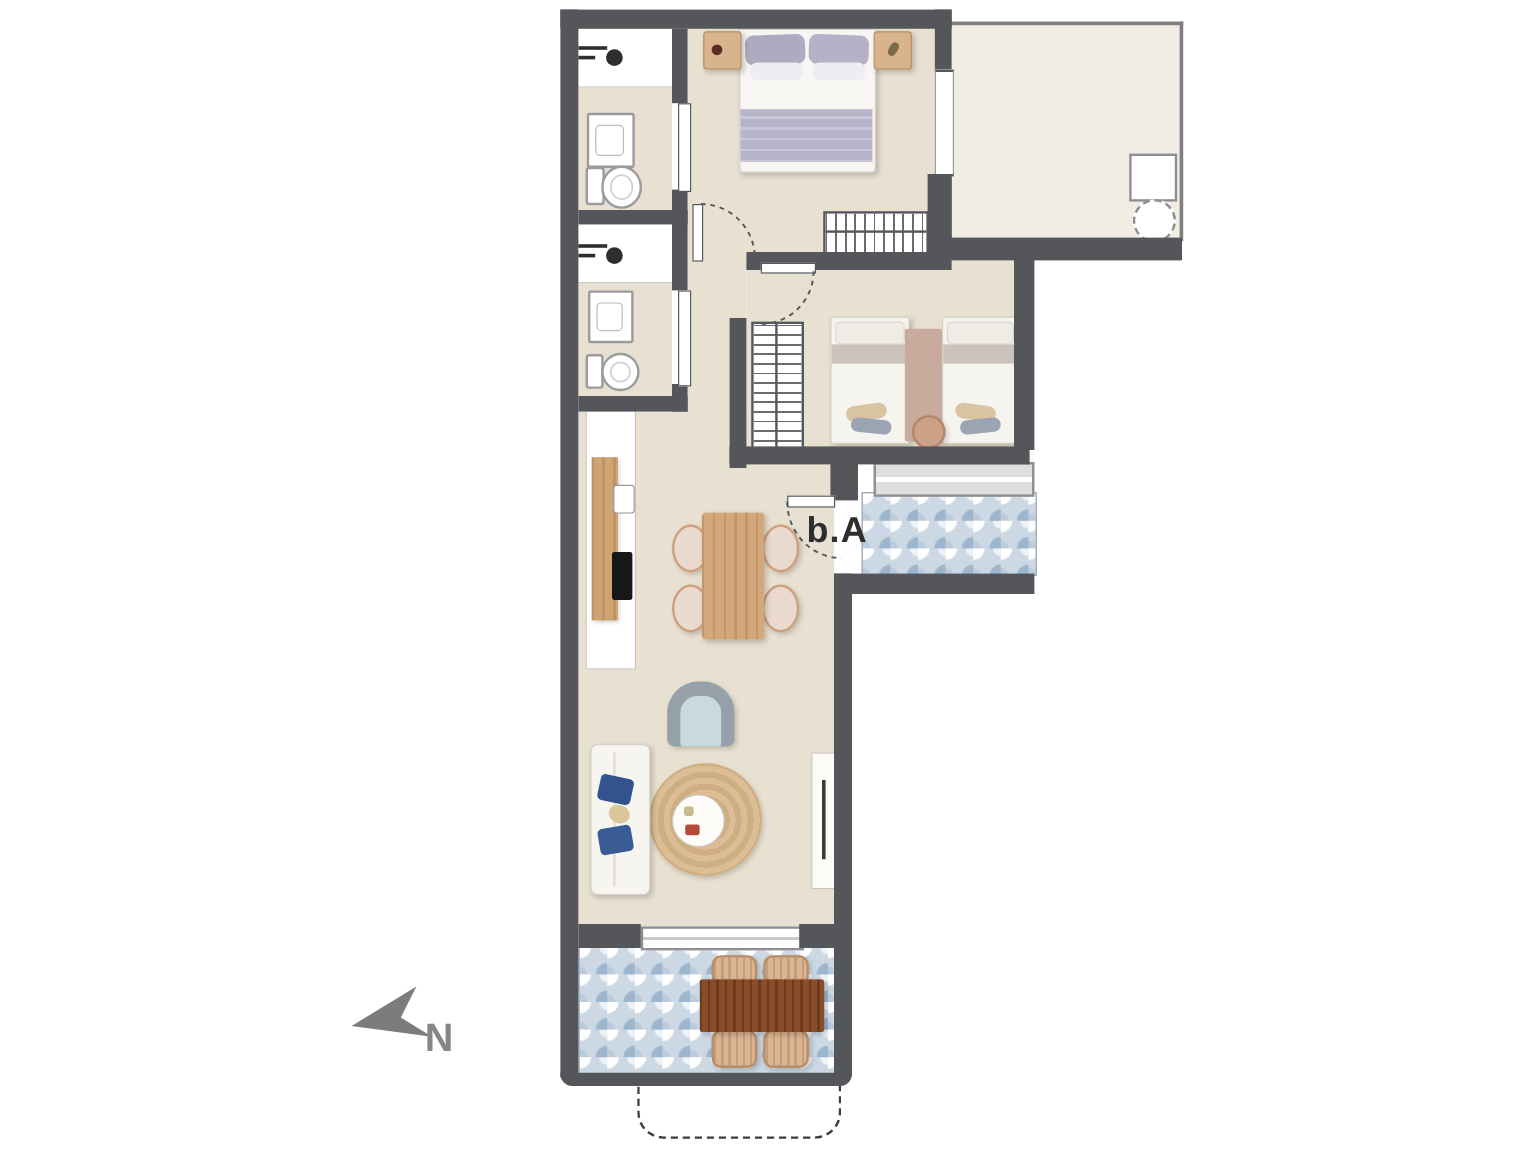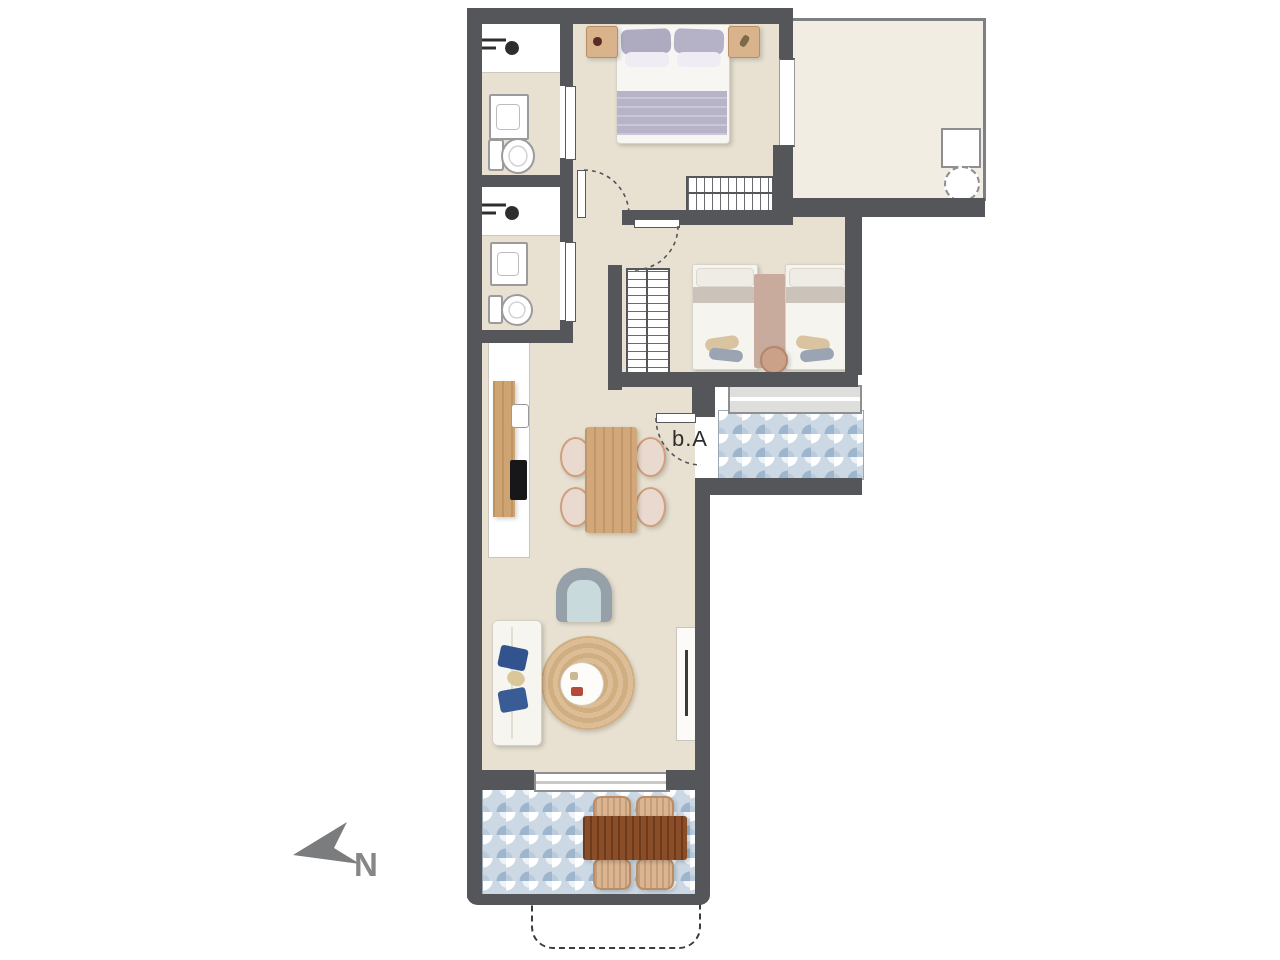--- a/index.html
+++ b/index.html
@@ -30,21 +30,21 @@
   .wardrobe{background:#ffffff;border:2px solid #56575b;
         background-image:repeating-linear-gradient(90deg,#6a6b70 0 1.5px,rgba(0,0,0,0) 1.5px 8px);}
   .wardrobe-h{background:#ffffff;border:2px solid #56575b;
         background-image:repeating-linear-gradient(0deg,#6a6b70 0 1.5px,rgba(0,0,0,0) 1.5px 8px);}
   .rug-round{border-radius:50%;
         background:repeating-radial-gradient(circle at 50% 50%, #dcbd95 0 5px, #cfae82 5px 10px);
         box-shadow:1px 2px 4px rgba(0,0,0,.18);}
   .soft{box-shadow:2px 2px 4px rgba(0,0,0,.18);}
   .window-strip{background:#f2f2f0;border:2px solid #8e8f92;z-index:4;}
   .leaf{background:#ffffff;border:1.5px solid #57585c;z-index:6;}
-  .label-bA{z-index:8;font-weight:normal;font-size:22px;color:var(--label_text,#2e2e2e);letter-spacing:1px;}
+  .label-bA{z-index:8;font-weight:bold;font-size:30px;color:var(--label_text,#2e2e2e);letter-spacing:1px;}
   .label-N{z-index:8;font-weight:bold;font-size:33px;color:var(--north_text,#87878a);}
   svg.overlay{position:absolute;left:0;top:0;z-index:7;pointer-events:none;}
 </style>
 </head>
 <body>
 
 <div class="canvas">
 
   <div class="abs floor" style="left:573px;top:24px;width:206px;height:186px;"></div>
   <div class="abs floor" style="left:482px;top:24px;width:78px;height:306px;"></div>

